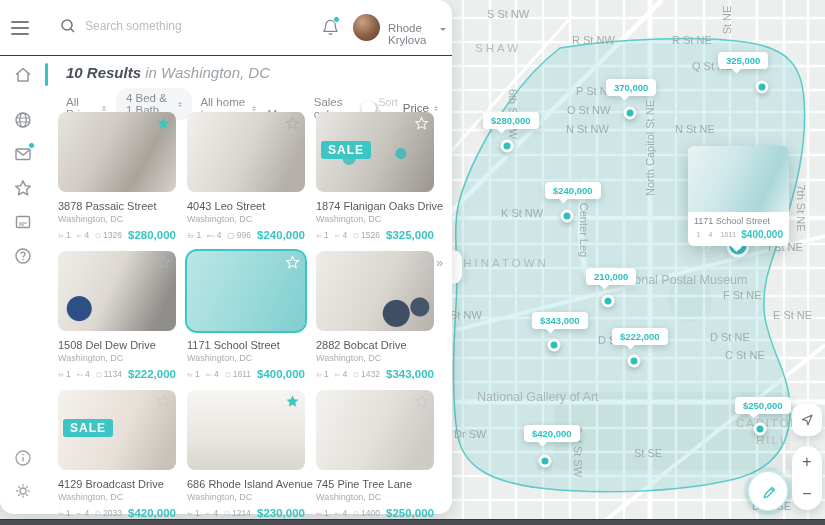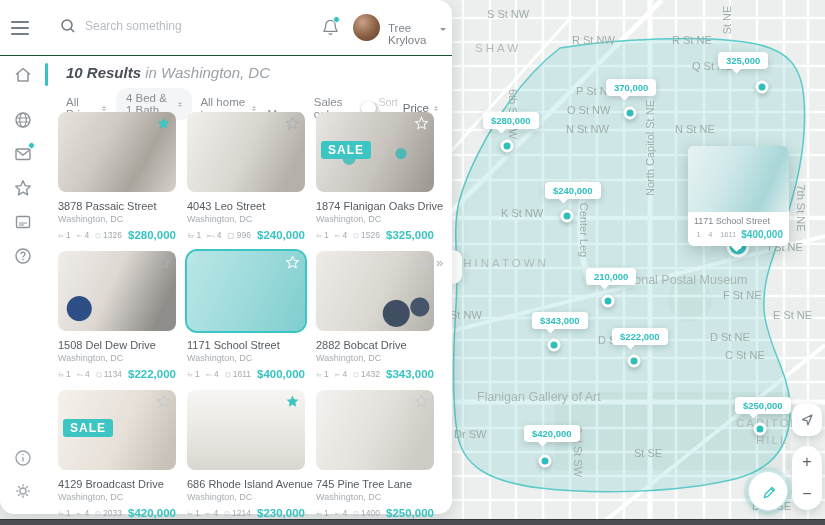--- a/index.html
+++ b/index.html
@@ -210,21 +210,21 @@
     <span class="ml" style="left:566px;top:123px">N St NW</span>
     <span class="ml" style="left:675px;top:123px">N St NE</span>
     <span class="ml" style="left:501px;top:207px">K St NW</span>
     <span class="ml area" style="left:452px;top:257px">CHINATOWN</span>
     <span class="ml big ctr" style="left:612px;top:272px;width:96px;line-height:1.35">National Postal Museum</span>
     <span class="ml" style="left:723px;top:289px">F St NE</span>
     <span class="ml" style="left:773px;top:309px">E St NE</span>
     <span class="ml" style="left:710px;top:331px">D St NE</span>
     <span class="ml" style="left:725px;top:349px">C St NE</span>
     <span class="ml" style="left:450px;top:309px">St NW</span>
-    <span class="ml big" style="left:477px;top:390px">Flanigan Gallery of Art</span>
+    <span class="ml big" style="left:477px;top:390px">National Gallery of Art</span>
     <span class="ml" style="left:454px;top:428px">Dr SW</span>
     <span class="ml area" style="left:736px;top:417px;letter-spacing:2px">CAPITOL</span>
     <span class="ml area" style="left:756px;top:434px;letter-spacing:2px">HILL</span>
     <span class="ml" style="left:634px;top:447px">St SE</span>
     <span class="ml" style="left:752px;top:500px">D St SE</span>
     <span class="ml" style="left:768px;top:241px">I St NE</span>
     <span class="ml" style="left:598px;top:334px">D St</span>
     <span class="vl" style="left:650px;top:148px">North Capitol St NE</span>
     <span class="vl cw" style="left:513px;top:114px">6th St NW</span>
     <span class="vl" style="left:727px;top:20px">St NE</span>
@@ -306,21 +306,21 @@
           </svg>
         <input id="search-input" placeholder="Search something" style="">
       </div>
       <div id="bell-wrap">
         <svg width="17" height="19" viewBox="0 0 18 20">
             <path d="M9 2.5 a5 5 0 0 1 5 5 c0 4 1.5 5.5 2 6.5 H2 c.5-1 2-2.5 2-6.5 a5 5 0 0 1 5-5 Z M7.3 16 a1.8 1.8 0 0 0 3.4 0" stroke="#80878d" stroke-width="1.3" fill="none" stroke-linejoin="round"></path>
           </svg>
         <i id="bell-dot"></i>
       </div>
       <div id="avatar"></div>
-      <span id="user-name">Tree Krylova</span>
+      <span id="user-name">Rhode Krylova</span>
       <i class="caret-down"></i>
     </div>
 
     <i id="active-bar"></i>
     <div id="results-header">
       <span class="cnt">10 Results</span>
       <span class="loc">in Washington, DC</span>
     </div>
 
     <div id="filters">

